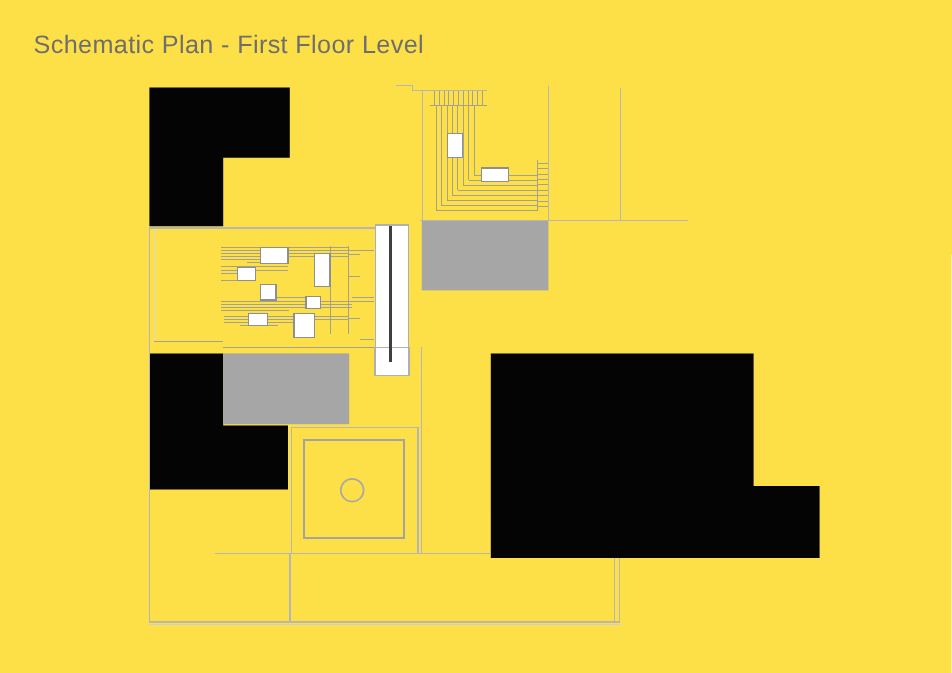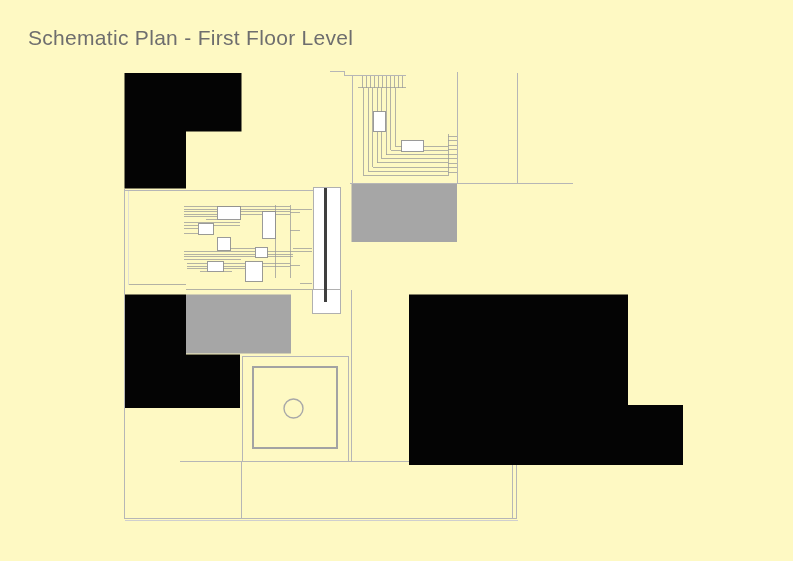--- a/index.html
+++ b/index.html
@@ -1,19 +1,19 @@
 <!DOCTYPE html>
 <html><head>
 <meta charset="utf-8">
 <style>
   html,body{margin:0;padding:0;background:#ffffff;}
   .page{
     position:relative;
     width:793px;height:561px;
-    background:#fef9c3;
+    background:#fde047;
     overflow:hidden;
     font-family:"Liberation Sans", sans-serif;
   }
   .plan-title{
     position:absolute;
     left:28px;top:26px;
     font-size:21px;
     font-weight:400;
     letter-spacing:0.3px;
     color:#6e6e6e;

